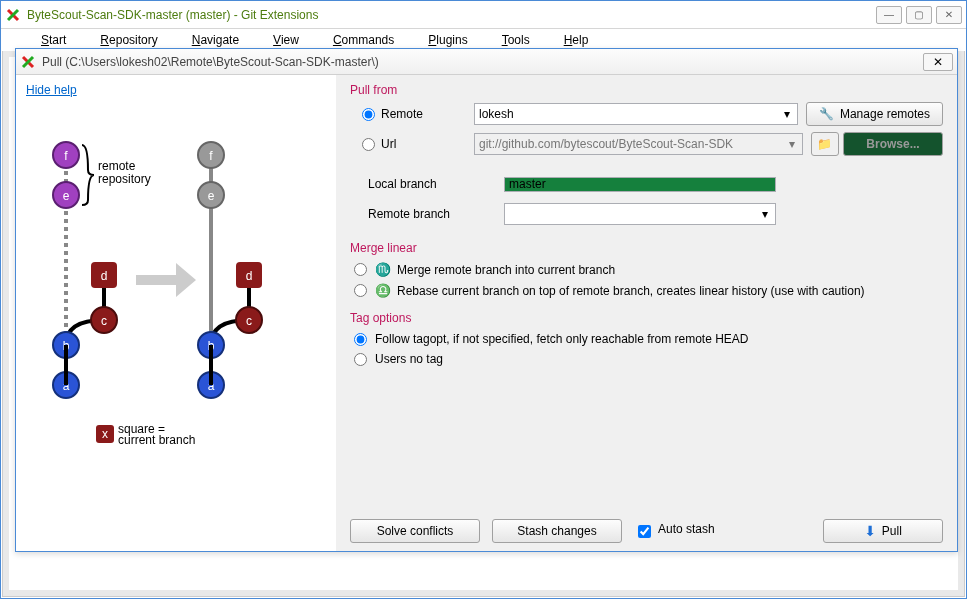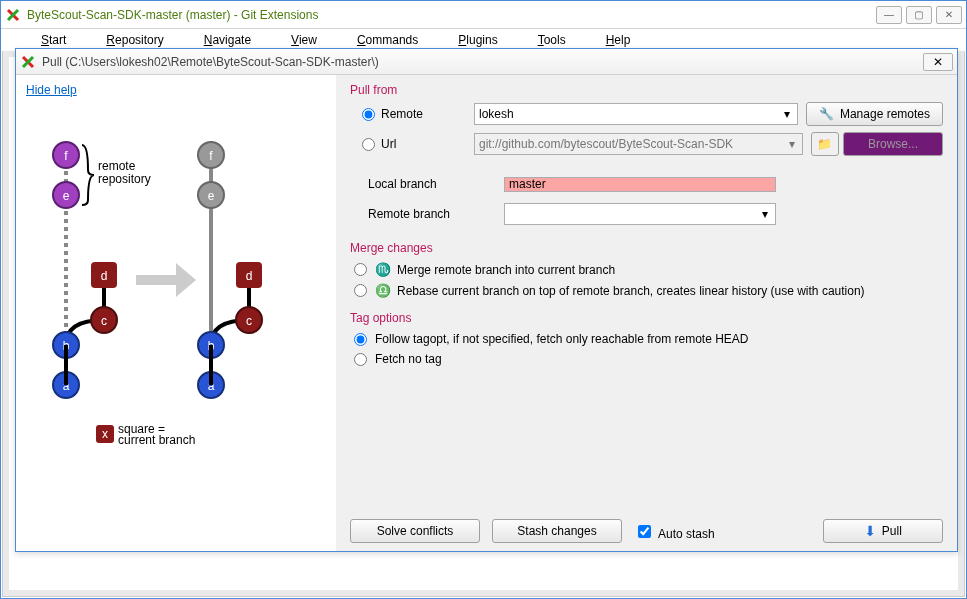--- a/index.html
+++ b/index.html
@@ -6,21 +6,21 @@
 body { margin: 0; background: #fff; width: 967px; height: 599px; position: relative; overflow: hidden; }
 
 
 .main-window { position: absolute; left: 0; top: 0; width: 967px; height: 599px; border: 1px solid #4a8ad6; }
 .main-titlebar { height: 28px; background: #fff; display: flex; align-items: center; padding: 0 4px; border-bottom: 1px solid #d6d6d6; }
 .app-icon { width: 16px; height: 16px; margin-right: 6px; }
 .main-title { flex: 1; color: #4d7c0f; }
 .winbtns { display: flex; gap: 4px; }
 .winbtn { width: 26px; height: 18px; border: 1px solid #b0b0b0; border-radius: 2px; background: #f7f7f7; display: flex; align-items: center; justify-content: center; font-size: 10px; color: #666; cursor: pointer; }
 
-.menubar { height: 22px; display: flex; align-items: center; padding-left: 30px; gap: 20px; }
+.menubar { height: 22px; display: flex; align-items: center; padding-left: 30px; gap: 14px; }
 .menubar span { padding: 2px 10px; color: #000; cursor: pointer; }
 .menubar span u { text-decoration: underline; }
 
 .client-bg { position: absolute; left: 1px; right: 1px; top: 50px; bottom: 1px; background: #e9e9e9; border: 1px solid #ccc; border-top: none; padding: 6px; }
 .inner-white { width: 100%; height: 100%; background: #fff; }
 
 
 .dialog { position: absolute; left: 15px; top: 48px; width: 943px; height: 504px; border: 1px solid #4a8ad6; background: #f0f0f0; box-shadow: 0 2px 6px rgba(0,0,0,.15); }
 .dlg-titlebar { height: 26px; background: linear-gradient(#fcfcfc,#f0f0f0); border-bottom: 1px solid #d0d0d0; display: flex; align-items: center; padding: 0 4px; }
 .dlg-title { flex: 1; color: #444; }
@@ -34,37 +34,37 @@
 
 .form-pane { flex: 1; padding: 8px 14px 8px 14px; display: flex; flex-direction: column; }
 
 .grp-label { color: #be185d; margin-bottom: 4px; }
 .row { display: flex; align-items: center; height: 26px; margin-bottom: 4px; }
 .row .lbl { width: 124px; padding-left: 12px; display: flex; align-items: center; gap: 6px; }
 .row input[type=radio] { margin: 0; }
 .combo { flex: 1; height: 22px; border: 1px solid #abadb3; background: #fff; display: flex; align-items: center; padding: 0 4px; color: #000; position: relative; }
 .combo.disabled { background: #f0f0f0; color: #777; }
 .combo .arrow { position: absolute; right: 2px; top: 2px; width: 16px; height: 16px; display: flex; align-items: center; justify-content: center; }
-.textbox { flex: 1; max-width: 272px; height: 15px; border: 1px solid #abadb3; background: #fca5a5; padding: 0 4px; color: #000; display: flex; align-items: center; }
+.textbox { flex: 1; max-width: 272px; height: 15px; border: 1px solid #abadb3; background: #15803d; padding: 0 4px; color: #000; display: flex; align-items: center; }
 .btn { height: 24px; border: 1px solid #a0a0a0; border-radius: 3px; background: linear-gradient(#fdfdfd,#e6e6e6); padding: 0 12px; display: flex; align-items: center; gap: 6px; cursor: pointer; white-space: nowrap; }
-.btn.disabled { color: #999; background: #701a75; cursor: default; }
+.btn.disabled { color: #999; background: #14532d; cursor: default; font-weight: bold; }
 .iconbtn { width: 28px; height: 24px; border: 1px solid #a0a0a0; border-radius: 3px; background: linear-gradient(#fdfdfd,#e6e6e6); display: flex; align-items: center; justify-content: center; }
 .iconbtn.disabled { background: #f0f0f0; color: #bbb; }
 
 .sep { height: 10px; }
 
 .opt { display: flex; align-items: center; gap: 8px; padding: 3px 0 3px 4px; }
 .opt input { margin: 0; }
 .opt .glyph { width: 14px; text-align: center; font-size: 13px; color: #333; }
 
 .bottom-row { margin-top: auto; display: flex; align-items: center; gap: 12px; padding-top: 10px; }
 .bottom-row .spacer { flex: 1; }
 .btn.pull { min-width: 120px; justify-content: center; }
 .pull-arrow { color: #1e6fd6; font-size: 14px; }
-.check { display: flex; align-items: flex-end; gap: 4px; }
+.check { display: flex; align-items: flex-start; gap: 4px; }
 </style>
 </head>
 <body>
 
 <div class="main-window">
   <div class="main-titlebar">
     <svg class="app-icon" viewBox="0 0 16 16">
         <path d="M3 3 L13 13" stroke="#d22" stroke-width="3"></path>
         <path d="M13 3 L3 13" stroke="#2a2" stroke-width="3"></path>
       </svg>
@@ -205,41 +205,41 @@
             <span>Remote branch</span>
           </div>
         <div style="width:30px"></div>
         <div class="combo" style="max-width:272px">
             <span></span>
             <span class="arrow">▾</span>
           </div>
       </div>
 
       <div class="sep"></div>
-      <div class="grp-label">Merge changes</div>
+      <div class="grp-label">Merge linear</div>
       <div class="opt">
           <input type="radio" name="m" style="">
           <span class="glyph">♏</span>
           <span>Merge remote branch into current branch</span>
         </div>
       <div class="opt">
           <input type="radio" name="m" style="">
           <span class="glyph">♎</span>
           <span>Rebase current branch on top of remote branch, creates linear history (use with caution)</span>
         </div>
 
       <div class="sep"></div>
       <div class="grp-label">Tag options</div>
       <div class="opt">
           <input type="radio" name="t" checked="" style="">
           <span>Follow tagopt, if not specified, fetch only reachable from remote HEAD</span>
         </div>
       <div class="opt">
           <input type="radio" name="t" style="">
-          <span>Fetch no tag</span>
+          <span>Users no tag</span>
         </div>
 
       <div class="bottom-row">
         <div class="btn" style="min-width:130px;justify-content:center">
             <span>Solve conflicts</span>
           </div>
         <div class="btn" style="min-width:130px;justify-content:center">
             <span>Stash changes</span>
           </div>
         <label class="check">

